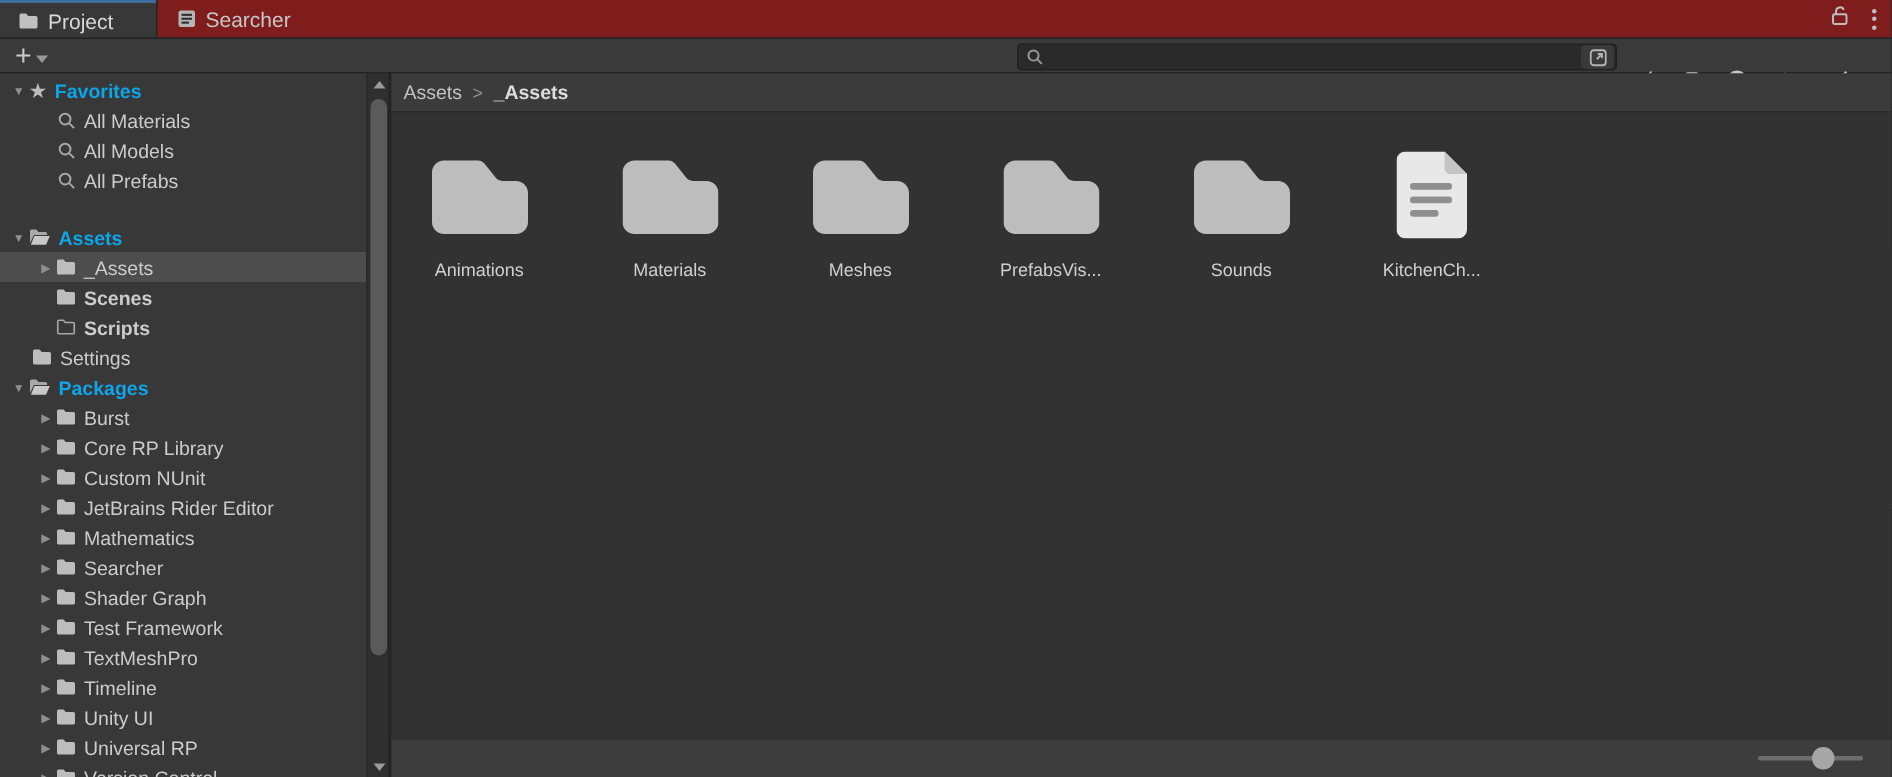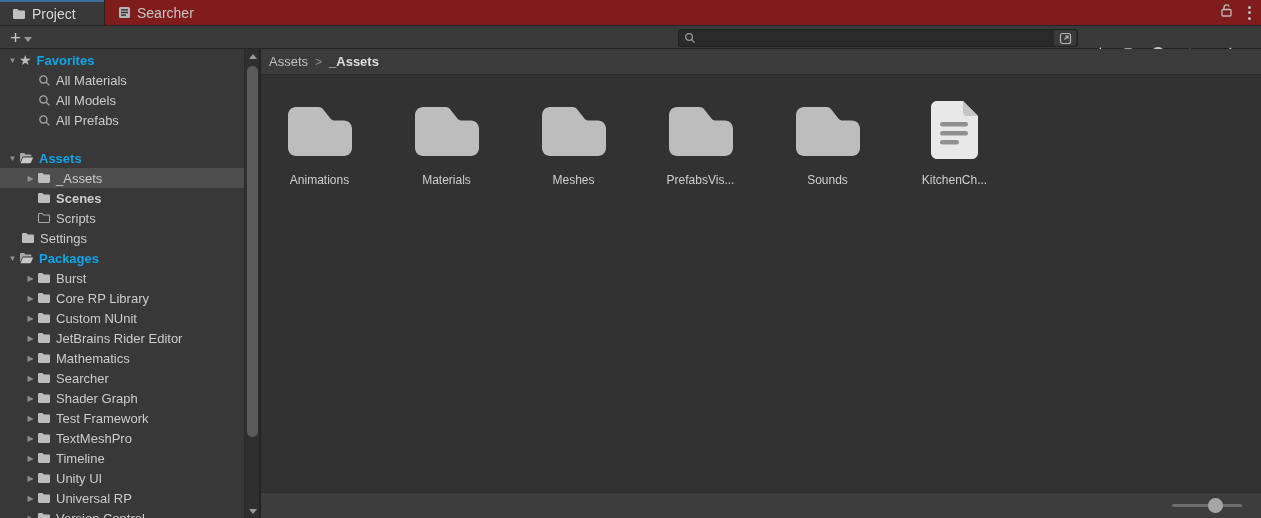--- a/index.html
+++ b/index.html
@@ -251,21 +251,21 @@
         </div>
         <div class="srow" style="padding-left: 24px; font-weight: bold;">
           <span class="arrow"></span>
           <span class="ricon">
             <svg width="14" height="12" viewBox="0 0 14 12">
               <path d="M1 2.2C1 1.5 1.5 1 2.2 1H5.4L6.8 2.6H11.8C12.5 2.6 13 3.1 13 3.8V9.8C13 10.5 12.5 11 11.8 11H2.2C1.5 11 1 10.5 1 9.8Z" fill="#bdbdbd"></path>
             </svg>
           </span>
           <span class="lbl">Scenes</span>
         </div>
-        <div class="srow" style="padding-left: 24px;">
+        <div class="srow" style="padding-left: 24px; font-weight: bold;">
           <span class="arrow"></span>
           <span class="ricon">
             <svg width="14" height="12" viewBox="0 0 14 12">
               <path d="M1.5 2.4C1.5 1.9 1.9 1.5 2.4 1.5H5.2L6.5 3H11.6C12.1 3 12.5 3.4 12.5 3.9V9.6C12.5 10.1 12.1 10.5 11.6 10.5H2.4C1.9 10.5 1.5 10.1 1.5 9.6Z" fill="none" stroke="#a8a8a8" stroke-width="1.1"></path>
             </svg>
           </span>
           <span class="lbl">Scripts</span>
         </div>
         <div class="srow" style="padding-left: 8px;">
           <span class="arrow"></span>

